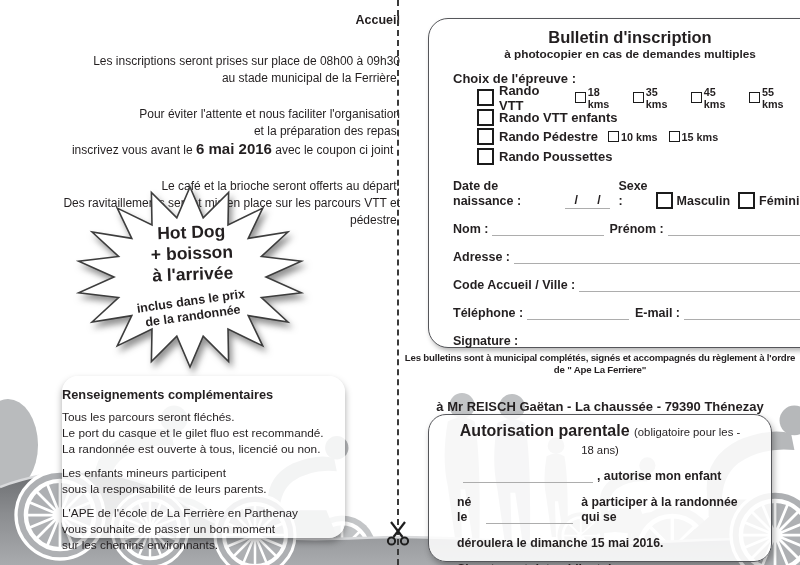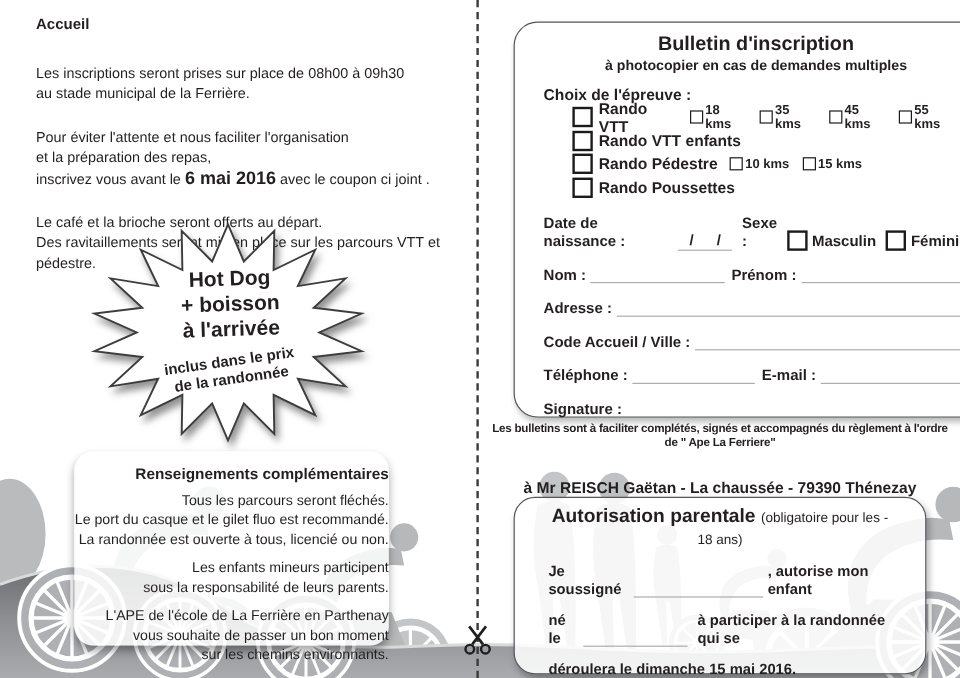--- a/index.html
+++ b/index.html
@@ -1,31 +1,31 @@
 <!DOCTYPE html>
 <html><head>
 <meta charset="utf-8">
 <style>
   html,body{margin:0;padding:0;background:#ffffff;}
   .sheet{position:relative;width:800px;height:565px;background:#ffffff;overflow:hidden;
          font-family:"Liberation Sans",sans-serif;color:#231f20;}
   
-  .accueil{position:absolute;left:30px;top:12px;width:360px;font-size:12px;line-height:17px;}
+  .accueil{position:absolute;left:40px;top:12px;width:360px;font-size:12px;line-height:17px;text-align:right;}
   .accueil h1{font-size:12.5px;margin:0 0 24px 0;font-weight:bold;}
   .accueil p{margin:0 0 19px 0;}
   .big-date{font-size:15px;font-weight:bold;}
   
   .starwrap{position:absolute;left:70px;top:182px;width:244px;height:192px;z-index:2;}
   .starwrap svg{position:absolute;left:0;top:0;}
   .startext{position:absolute;left:0;top:0;width:100%;text-align:center;}
   .star-main{margin-top:40px;font-size:17.5px;font-weight:bold;line-height:21px;transform:rotate(-2deg);}
   .star-sub{margin-top:9px;font-size:12.5px;font-weight:bold;line-height:15px;transform:rotate(-8deg);}
   
-  .infobox{position:absolute;left:62px;top:376px;width:262px;height:162px;z-index:2;
-           background:rgba(255,255,255,0.84);border-radius:16px;text-align:right;
+  .infobox{position:absolute;left:62px;top:376px;width:283px;height:162px;z-index:2;
+           background:rgba(255,255,255,0.84);border-radius:16px;text-align:left;
            box-shadow:0 4px 7px rgba(0,0,0,0.35);padding-top:11px;box-sizing:border-box;}
   .infobox h2{font-size:12.8px;margin:0 0 7px 0;font-weight:bold;}
   .infobox p{margin:0 0 8px 0;font-size:11.8px;line-height:16px;}
   
   .cutline{position:absolute;left:397px;top:0;height:565px;border-left:2px dashed #3a3a3a;z-index:3;}
   .scissors{position:absolute;left:386px;top:520px;z-index:4;}
   
   .formbox{position:absolute;left:428px;top:18px;width:404px;height:330px;z-index:3;background:#fff;
            border:1.5px solid #55565a;border-radius:20px;box-shadow:2px 3px 5px rgba(0,0,0,0.28);
            padding:8px 24px;box-sizing:border-box;}
@@ -268,31 +268,30 @@
       <span class="uline grow" style="flex:1.15;"></span>
     </div>
 
     <div class="frow">
       <span>Signature :</span>
       <span style="flex:1;"></span>
     </div>
   </div>
 
   <div class="retnote">
-    <div class="r1">Les bulletins sont à faciliter complétés, signés et accompagnés du règlement à l'ordre de " Ape La Ferriere"</div>
+    <div class="r1">Les bulletins sont à municipal complétés, signés et accompagnés du règlement à l'ordre de " Ape La Ferriere"</div>
     <div class="r2">à Mr REISCH Gaëtan - La chaussée - 79390 Thénezay</div>
   </div>
 
   <div class="parentbox">
     <div class="p-title">
       <span>Autorisation parentale</span>
       <span class="p-note">(obligatoire pour les - 18 ans)</span>
     </div>
     <div class="prow">
-      <span>Je soussigné</span>
       <span class="uline" style="width:130px;margin:0 4px 1px 6px;"></span>
       <span>, autorise mon enfant</span>
     </div>
     <div class="prow">
       <span>né le</span>
       <span class="uline" style="width:105px;margin:0 8px 1px 6px;"></span>
       <span>à participer à la randonnée qui se</span>
     </div>
     <div class="prow">
       <span>déroulera le dimanche 15 mai 2016.</span>

